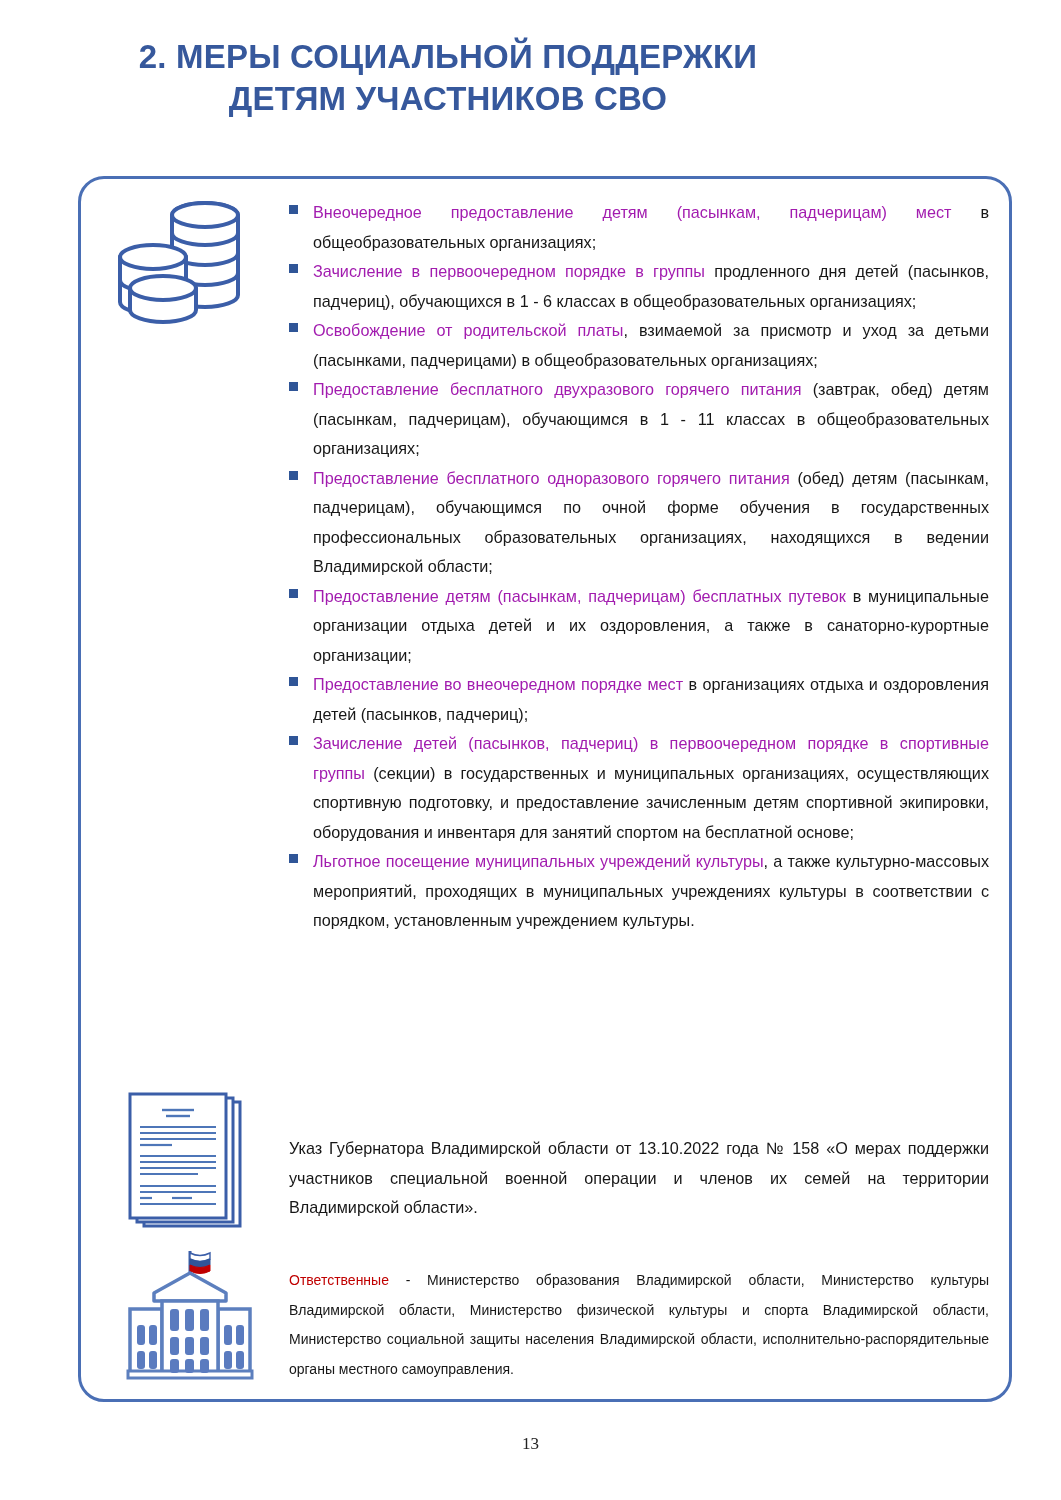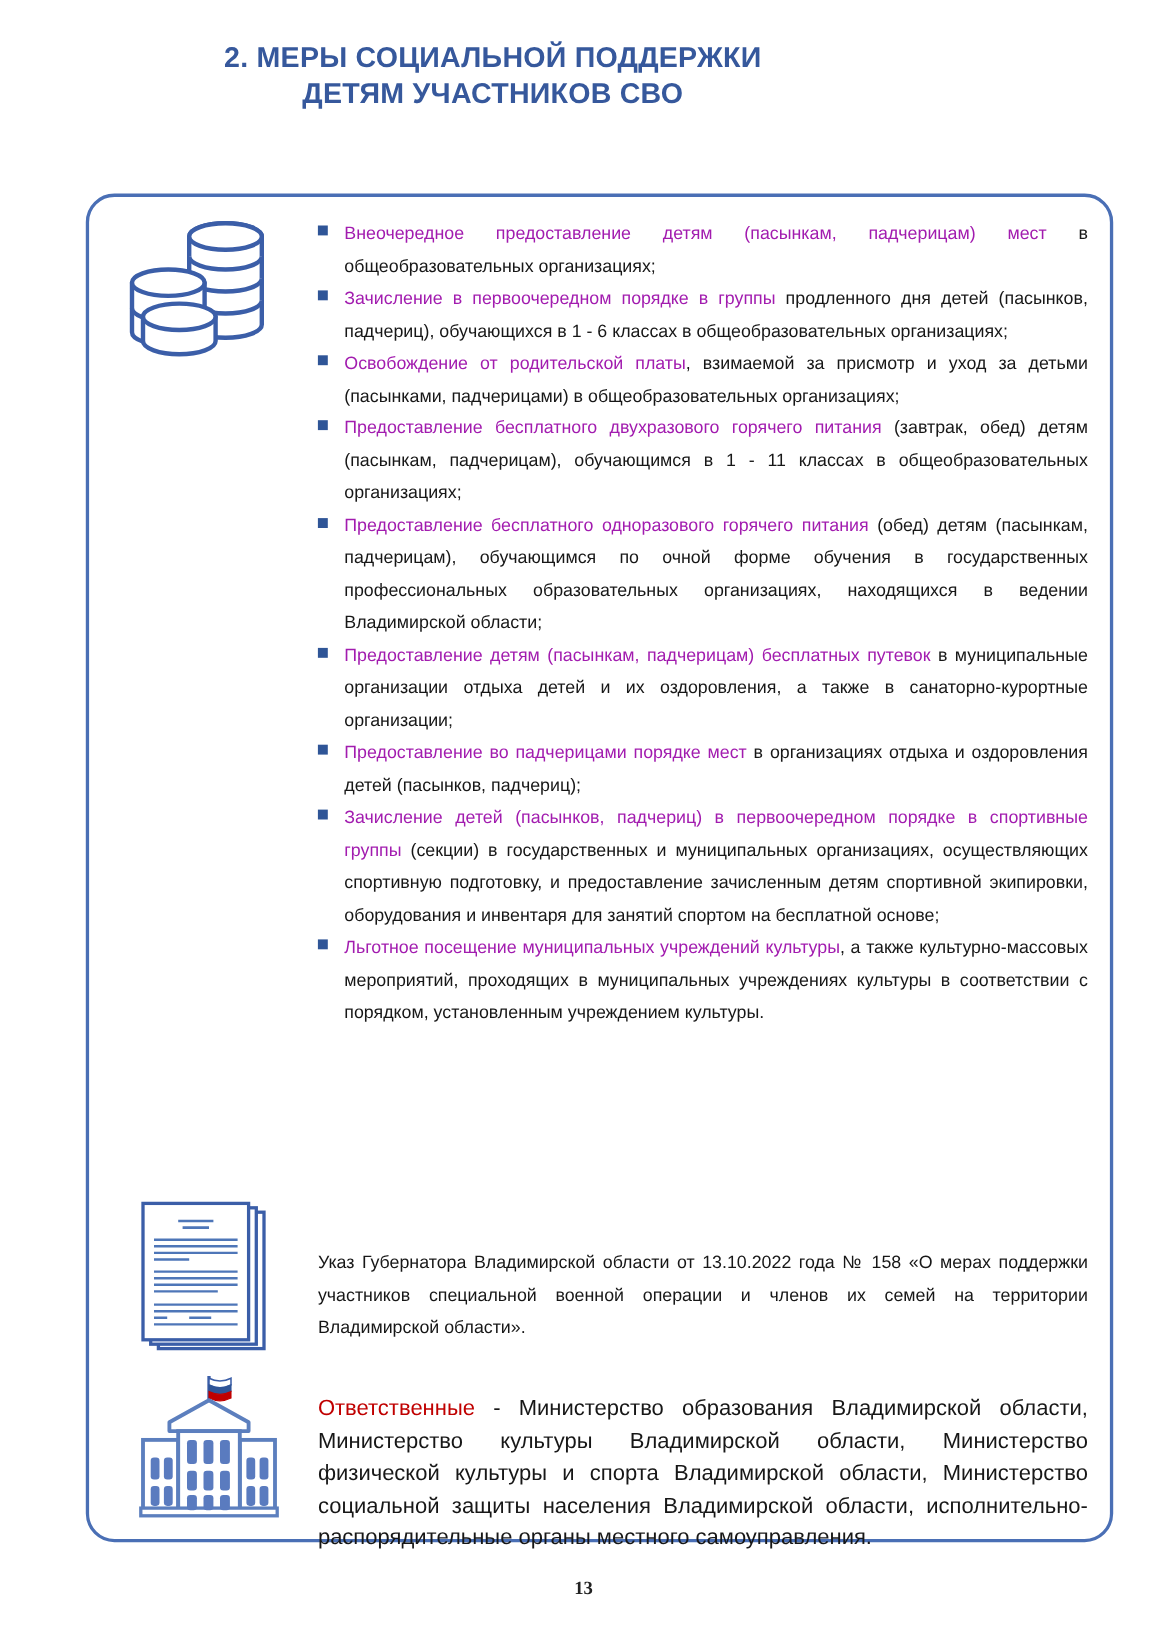--- a/index.html
+++ b/index.html
@@ -16,21 +16,21 @@
     overflow: hidden;
   }
 
   
   .page-title {
     position: absolute;
     top: 36px;
     left: 0;
     width: 896px;
     text-align: center;
-    font-size: 26px;
+    font-size: 33px;
     line-height: 1.28;
     font-weight: bold;
     color: #36589C;
     letter-spacing: 0.2px;
     white-space: pre-line;
   }
 
   
   .frame {
     position: absolute;
@@ -107,38 +107,37 @@
     color: #171717;
     margin-top: 12px;
   }
 
   
   .responsible {
     position: absolute;
     left: 289px;
     top: 1266px;
     width: 700px;
-    font-size: 20px;
+    font-size: 14px;
     line-height: 29.5px;
     text-align: justify;
     color: #171717;
   }
   .responsible .hl { color: #C00000; }
 
   
   .page-number {
     position: absolute;
     left: 0;
     top: 1434px;
     width: 1061px;
     text-align: center;
     font-size: 17px;
     color: #222222;
     font-family: "Liberation Serif", "DejaVu Serif", serif;
-    font-weight: bold;
   }
 </style>
 </head>
 <body>
 
 <div class="page-title">2. МЕРЫ СОЦИАЛЬНОЙ ПОДДЕРЖКИ
 ДЕТЯМ УЧАСТНИКОВ СВО</div>
 
 <div class="frame"></div>
 
@@ -182,21 +181,21 @@
   <div class="bullet-row">
     <span class="bullet-marker"></span>
     <div class="bullet-text"><span class="hl">Предоставление бесплатного одноразового горячего питания</span><span> (обед) детям (пасынкам, падчерицам), обучающимся по очной форме обучения в государственных профессиональных образовательных организациях, находящихся в ведении Владимирской области;</span></div>
   </div>
   <div class="bullet-row">
     <span class="bullet-marker"></span>
     <div class="bullet-text"><span class="hl">Предоставление детям (пасынкам, падчерицам) бесплатных путевок</span><span> в муниципальные организации отдыха детей и их оздоровления, а также в санаторно-курортные организации;</span></div>
   </div>
   <div class="bullet-row">
     <span class="bullet-marker"></span>
-    <div class="bullet-text"><span class="hl">Предоставление во падчерицами порядке мест</span><span> в организациях отдыха и оздоровления детей (пасынков, падчериц);</span></div>
+    <div class="bullet-text"><span class="hl">Предоставление во внеочередном порядке мест</span><span> в организациях отдыха и оздоровления детей (пасынков, падчериц);</span></div>
   </div>
   <div class="bullet-row">
     <span class="bullet-marker"></span>
     <div class="bullet-text"><span class="hl">Зачисление детей (пасынков, падчериц) в первоочередном порядке в спортивные группы</span><span> (секции) в государственных и муниципальных организациях, осуществляющих спортивную подготовку, и предоставление зачисленным детям спортивной экипировки, оборудования и инвентаря для занятий спортом на бесплатной основе;</span></div>
   </div>
   <div class="bullet-row">
     <span class="bullet-marker"></span>
     <div class="bullet-text"><span class="hl">Льготное посещение муниципальных учреждений культуры</span><span>, а также культурно-массовых мероприятий, проходящих в муниципальных учреждениях культуры в соответствии с порядком, установленным учреждением культуры.</span></div>
   </div>
 </div>

